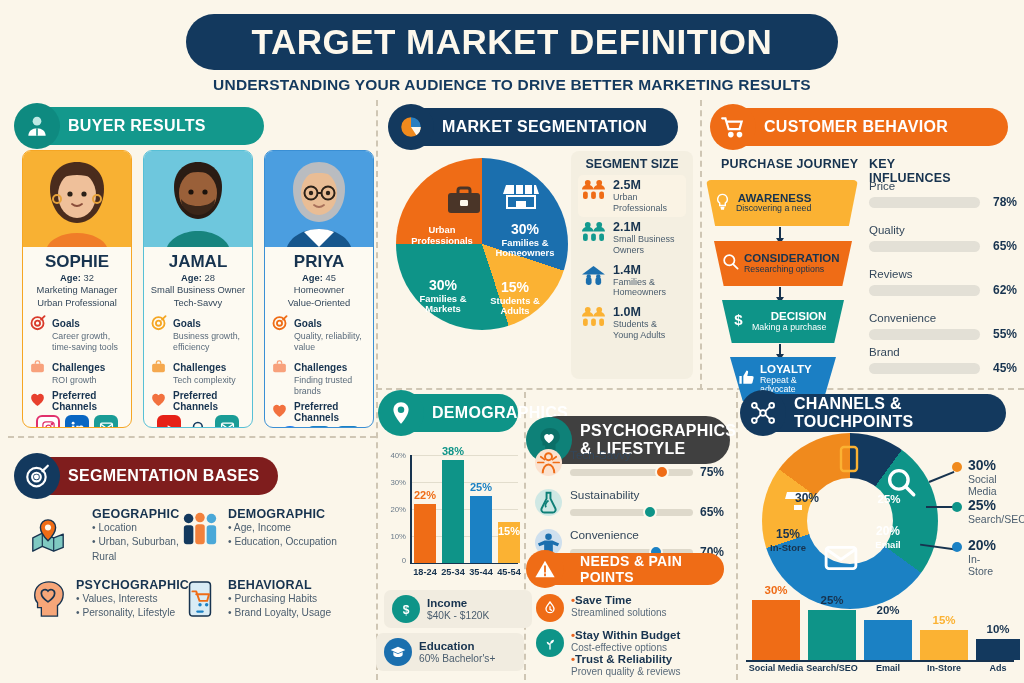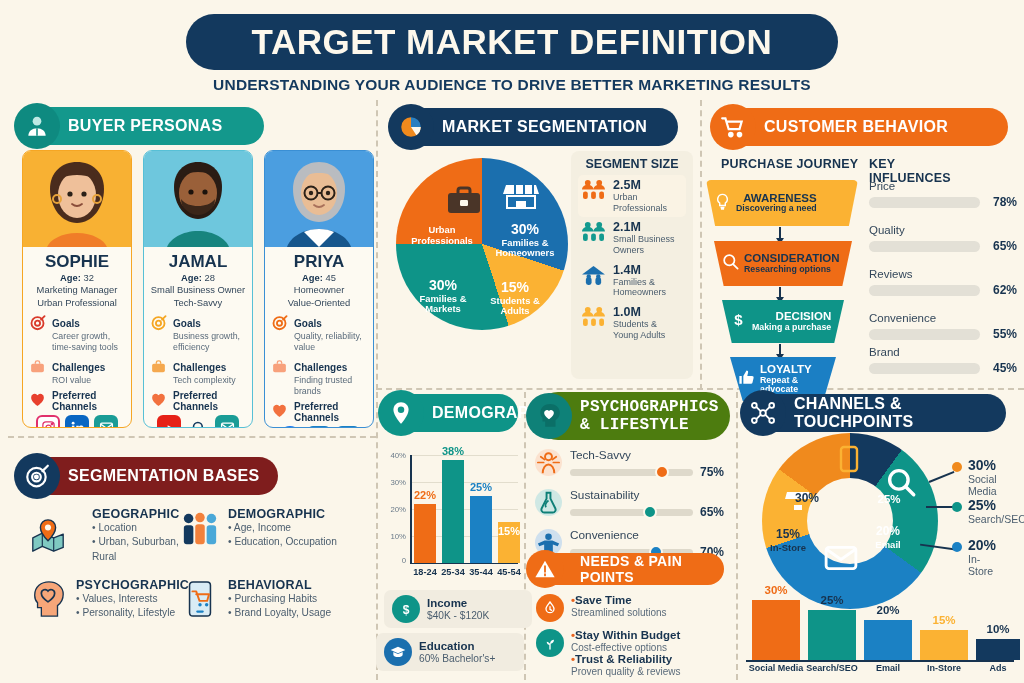--- a/index.html
+++ b/index.html
@@ -92,21 +92,21 @@
   
   .fn-col-title {
     position: absolute; font-size: 12.5px; font-weight: bold; color: #17334f; letter-spacing: .2px;
   }
   .funnel-step {
     position: absolute; color: #fff; display: flex; align-items: center; gap: 4px;
     padding-left: 7px;
   }
   .funnel-step .fi svg { width: 19px; height: 19px; }
   .funnel-step .ft { font-size: 11.5px; font-weight: bold; line-height: 1.08; text-align: right; }
-  .funnel-step .fs { font-size: 8.8px; font-weight: bold; line-height: 1.1; }
+  .funnel-step .fs { font-size: 8.8px; font-weight: normal; line-height: 1.1; }
   .funnel-arrow { position: absolute; width: 2px; background: #17334f; }
   .funnel-arrow::after{
     content:""; position:absolute; left:-3px; bottom:-5px;
     border-left:4px solid transparent; border-right:4px solid transparent; border-top:6px solid #17334f;
   }
 
   
   .inf { position: absolute; width: 148px; }
   .inf .nm { font-size: 11.5px; color: #33475b; margin-bottom: 3px; }
   .inf .row { display: flex; align-items: center; gap: 6px; }
@@ -194,21 +194,21 @@
   <div class="vdash" style="left:736px; top:392px; height:288px;"></div>
 
   <div class="pill" style="left:22px; top:107px; width:242px; background:#13988c;">
     <span class="badge" style="background:#0e8a80;">
       <svg viewBox="0 0 24 24" fill="#bfe9e4">
           <circle cx="12" cy="7.5" r="4"></circle>
           <path d="M4 21c0-4.4 3.6-7 8-7s8 2.6 8 7z" fill="#fff"></path>
           <path d="M12 14v7" stroke="#0e8a80" stroke-width="1.4"></path>
         </svg>
     </span>
-    <span>BUYER PERSONAS</span>
+    <span>BUYER RESULTS</span>
   </div>
 
   <div class="persona-card" style="left:22px; border-color:#f6a623;">
     <div class="persona-photo" style="background:#f8b133;">
       <svg class="persona-head" width="86" height="92" viewBox="0 0 86 92">
         <path d="M43 78c-16 0-27 7-30 14h60c-3-7-14-14-30-14z" fill="#f07d28"></path>
         <path d="M16 34c0-17 12-27 27-27s27 10 27 27c0 19-12 34-27 34S16 53 16 34z" fill="#4a2c1d"></path>
         <ellipse cx="43" cy="40" rx="19" ry="23" fill="#efc09a"></ellipse>
         <path d="M24 30c0-14 9-22 19-22s19 8 19 22c0-6-7-10-19-10s-19 4-19 10z" fill="#4a2c1d"></path>
         <circle cx="36" cy="39" r="2.6" fill="#2b2118"></circle>
@@ -237,21 +237,21 @@
         <div class="bd">Career growth, time-saving tools</div></span>
     </div>
     <div class="persona-block">
       <span class="ic">
         <svg viewBox="0 0 24 24">
             <rect x="3" y="8" width="18" height="12" rx="2.5" fill="#f8a17c"></rect>
             <path d="M9 8V6.5A2.5 2.5 0 0 1 11.5 4h1A2.5 2.5 0 0 1 15 6.5V8" stroke="#f8a17c" stroke-width="2" fill="none"></path>
           </svg>
       </span>
       <span><span class="bt">Challenges</span>
-        <div class="bd">ROI value</div></span>
+        <div class="bd">ROI growth</div></span>
     </div>
     <div class="persona-block">
       <span class="ic">
         <svg viewBox="0 0 24 24" fill="#e8402e">
             <path d="M12 21s-9-5.7-9-11.5A5 5 0 0 1 12 6a5 5 0 0 1 9 3.5C21 15.3 12 21 12 21z"></path>
           </svg>
       </span>
       <span class="bt">Preferred Channels</span>
     </div>
     <div class="social-row">
@@ -767,21 +767,21 @@
           <path d="M12 4L1 9l11 5 11-5z"></path>
           <path d="M5 12v4c0 2 3.5 3.5 7 3.5s7-1.5 7-3.5v-4l-7 3z"></path>
         </svg>
     </span>
     <span>
         <div class="ct">Education</div>
       <div class="cv">60% Bachelor's+</div>
       </span>
   </div>
 
-  <div class="pill two-line" style="left:534px; top:392px; width:196px; background:#4d7c0f;font-family:Liberation Mono, monospace;">
+  <div class="pill two-line" style="left:534px; top:416px; width:196px; background:#404040;">
     <span class="badge" style="background:#0e8178;">
       <svg viewBox="0 0 24 24">
           <path d="M18 22v-6c2.5-1.6 4-4 4-7 0-5-4.5-8-9-8S4 4 4 9c0 2 .7 3.6 2 4.6V17h2.5v5z" fill="#0b6f67"></path>
           <path d="M12 15s-4.5-3-4.5-6a2.6 2.6 0 0 1 4.5-1.6A2.6 2.6 0 0 1 16.5 9c0 3-4.5 6-4.5 6z" fill="#fff"></path>
         </svg>
     </span>
     <span><span>PSYCHOGRAPHICS</span><br>
           <span>&amp; LIFESTYLE</span></span>
   </div>
 

